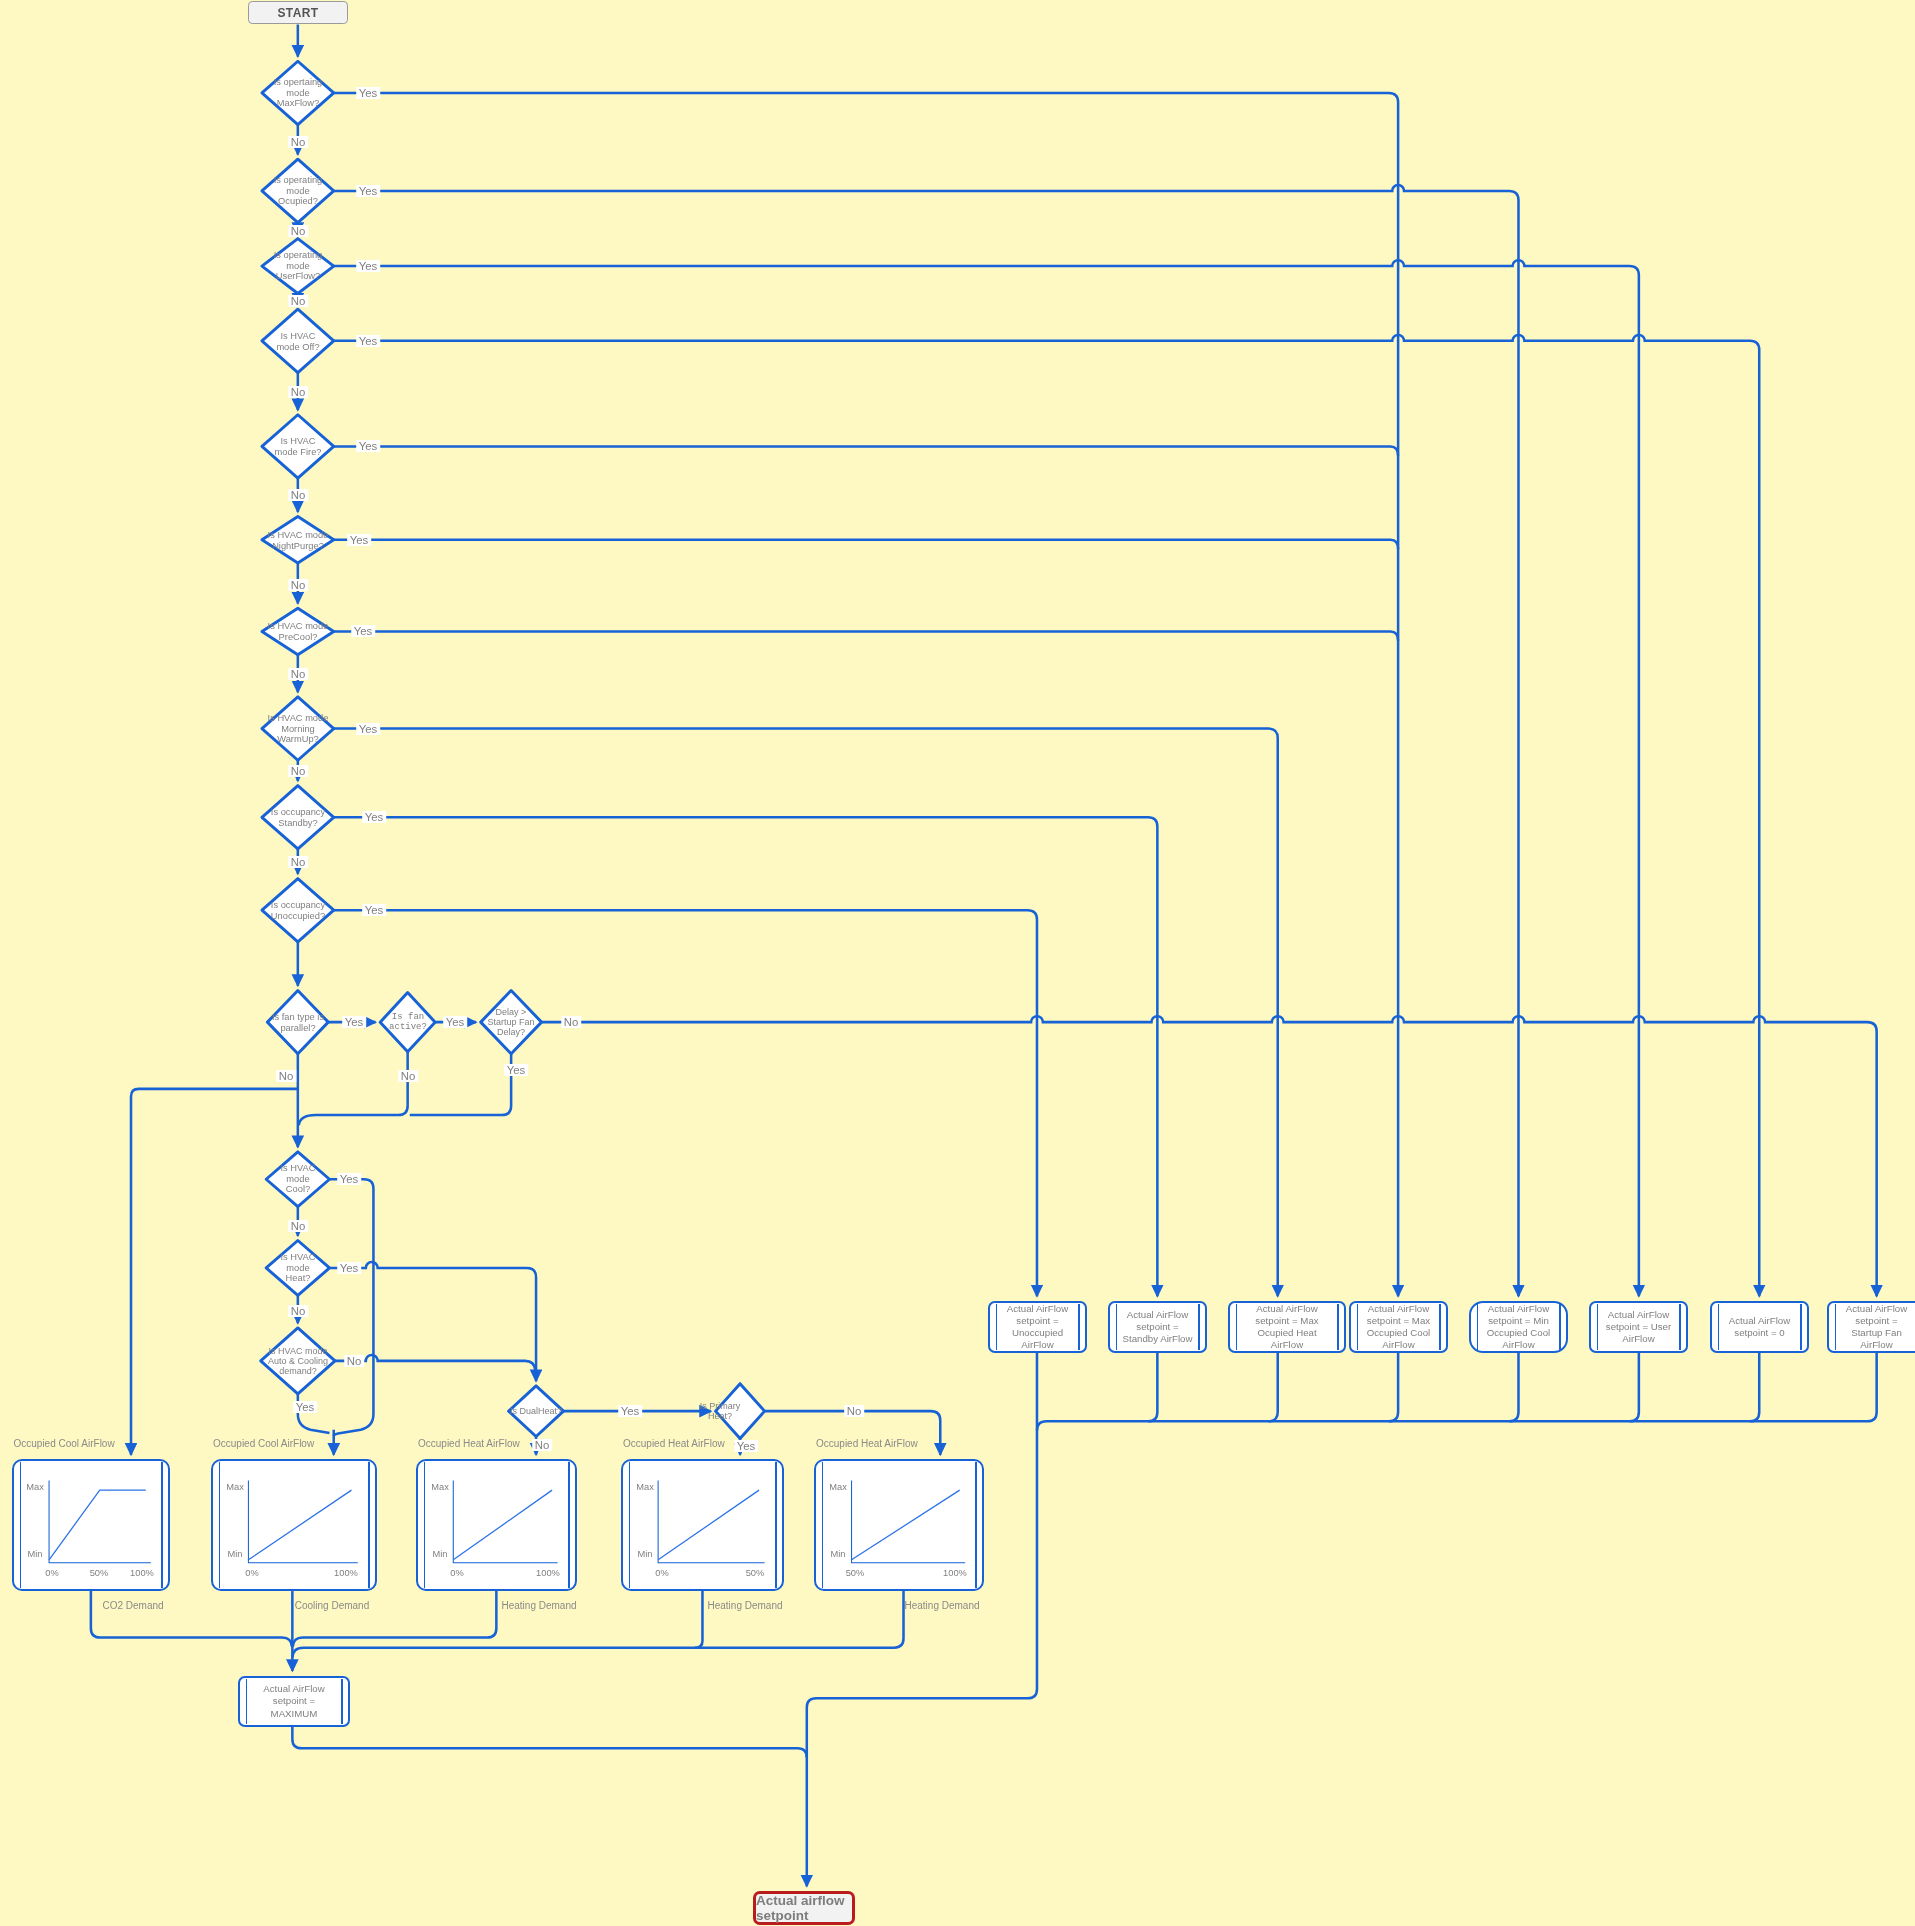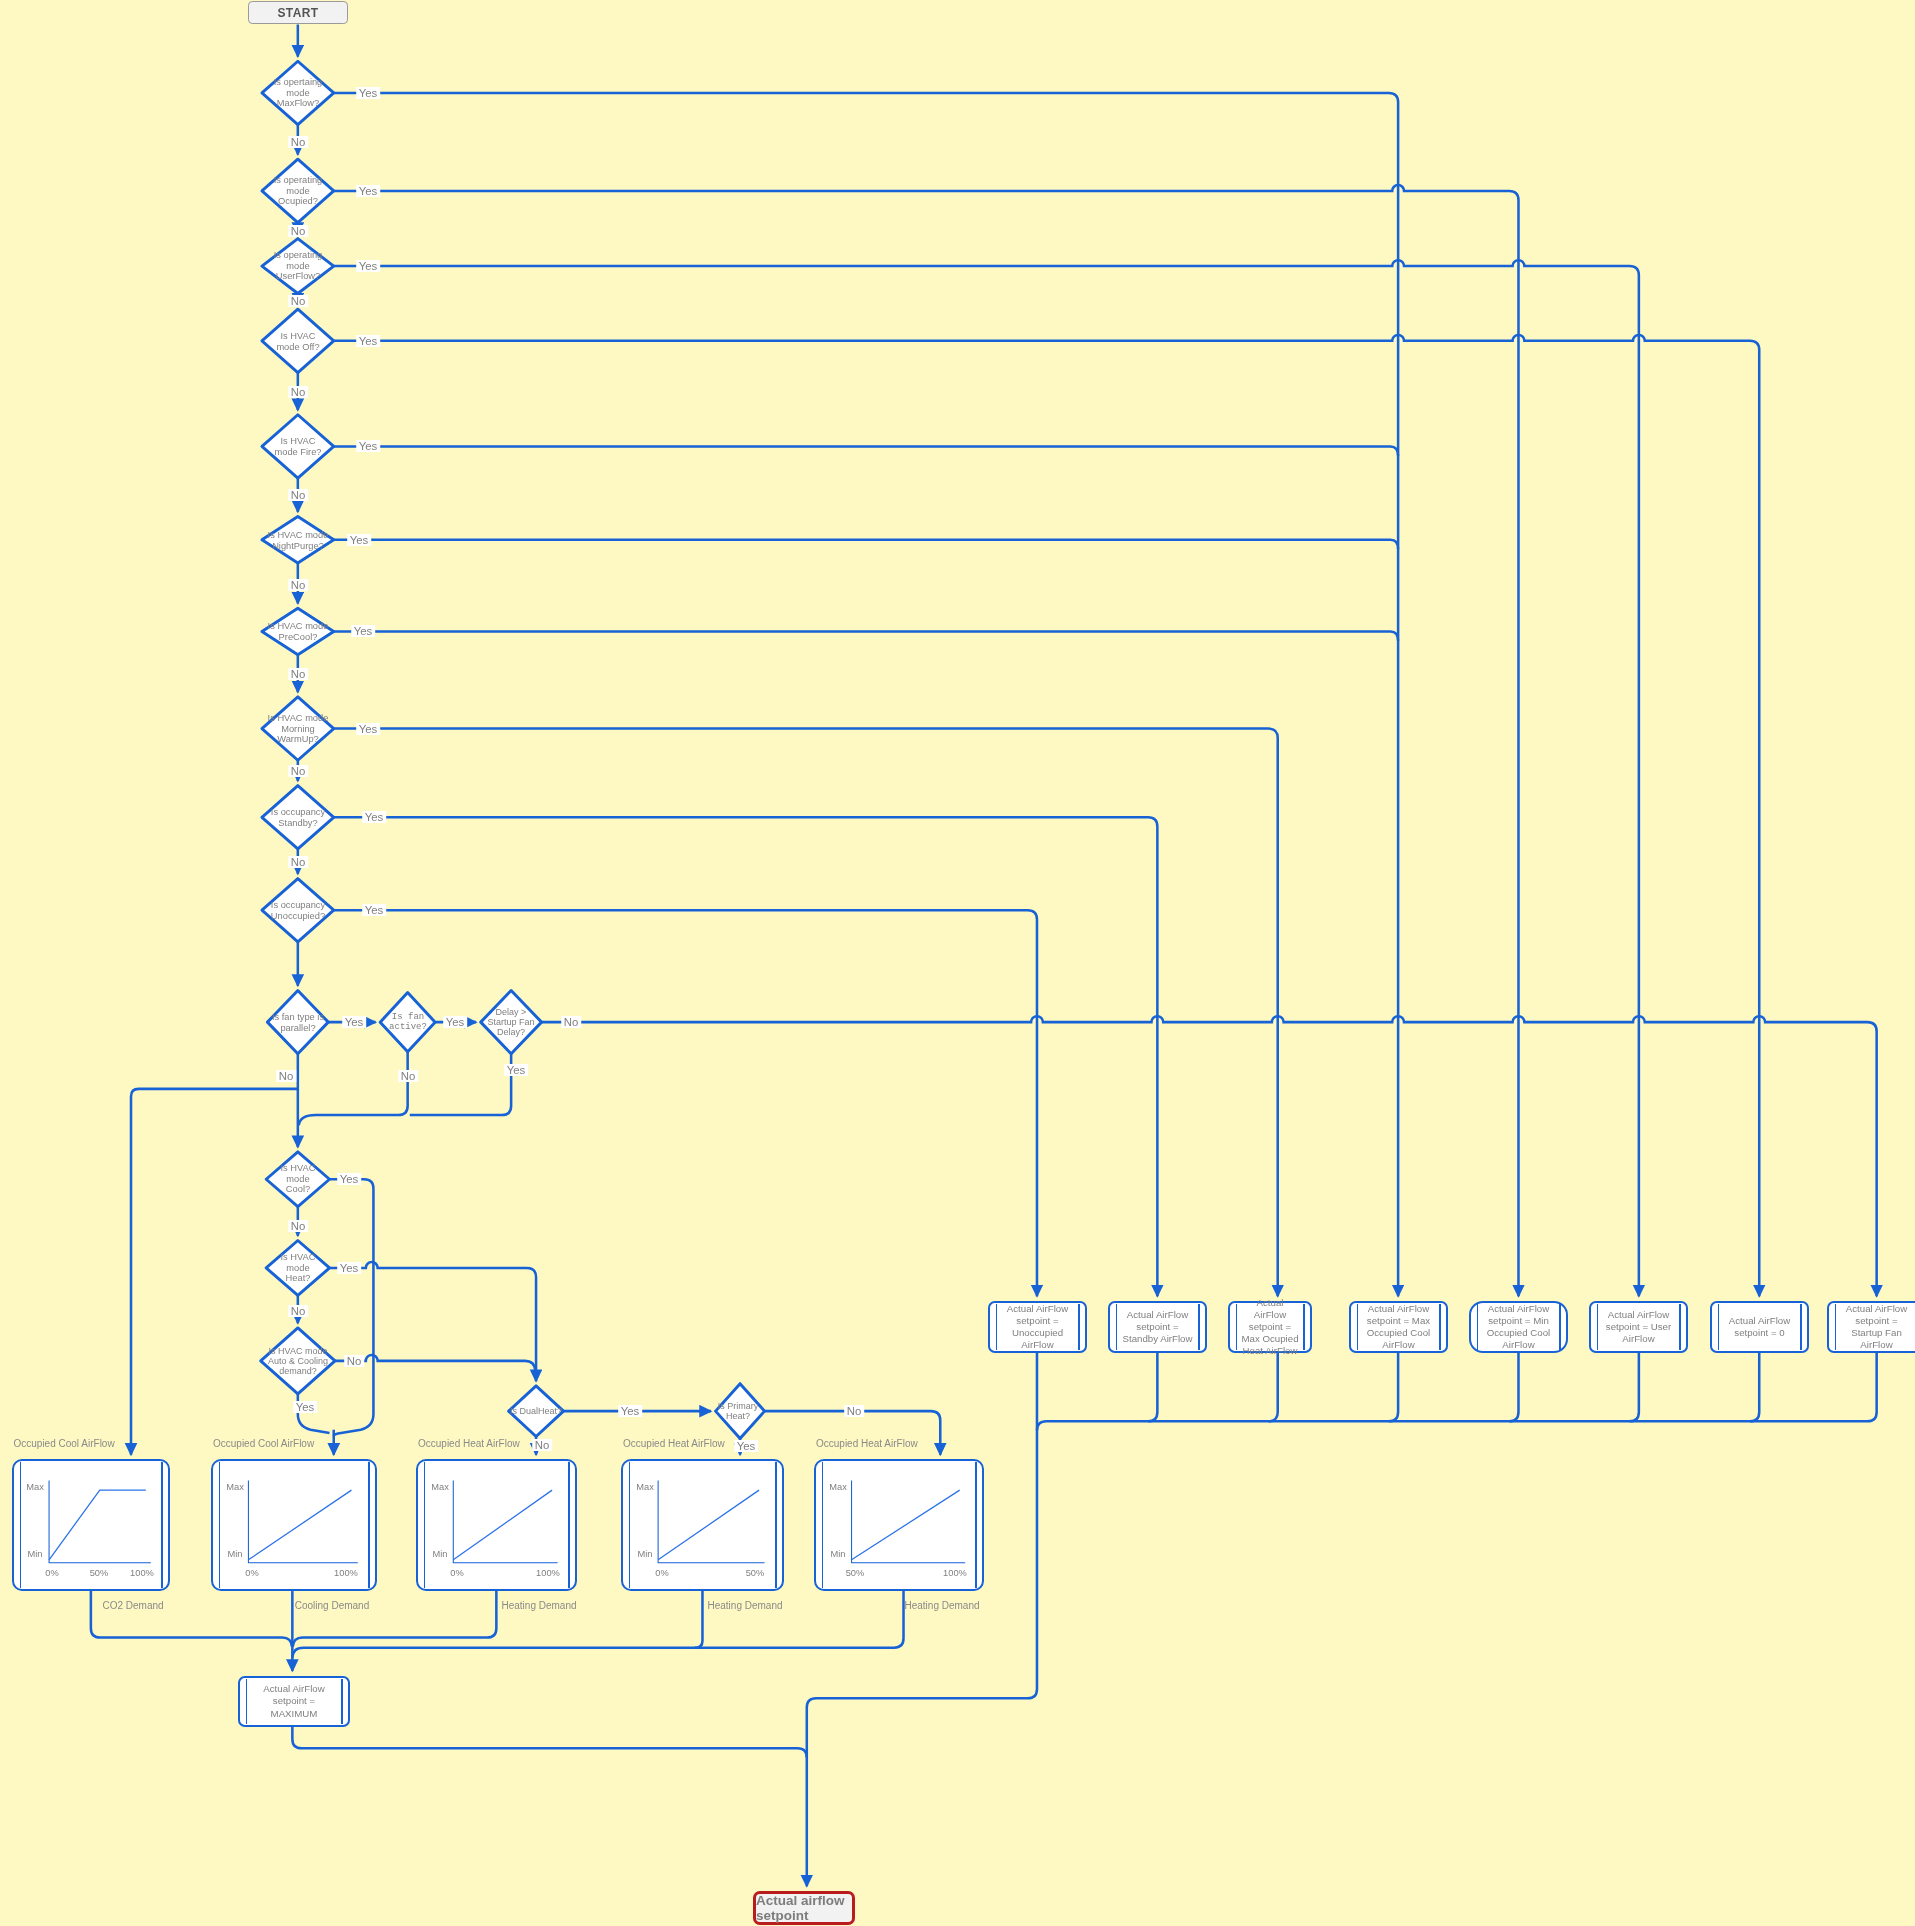--- a/index.html
+++ b/index.html
@@ -43,21 +43,21 @@
   <div class="pbox" style="left:988px;top:1301px;width:99px;height:52px;">
     <span class="bar l"></span>
       <span class="bar r"></span>
     <span class="txt">Actual AirFlow setpoint = Unoccupied AirFlow</span>
     </div>
   <div class="pbox" style="left:1108px;top:1301px;width:99px;height:52px;">
     <span class="bar l"></span>
       <span class="bar r"></span>
     <span class="txt">Actual AirFlow setpoint = Standby AirFlow</span>
     </div>
-  <div class="pbox" style="left:1228px;top:1301px;width:84px;height:52px;">
+  <div class="pbox" style="left:1228px;top:1301px;width:118px;height:52px;">
     <span class="bar l"></span>
       <span class="bar r"></span>
     <span class="txt">Actual AirFlow setpoint = Max Ocupied Heat AirFlow</span>
     </div>
   <div class="pbox" style="left:1349px;top:1301px;width:99px;height:52px;">
     <span class="bar l"></span>
       <span class="bar r"></span>
     <span class="txt">Actual AirFlow setpoint = Max Occupied Cool AirFlow</span>
     </div>
   <div class="pbox" style="left:1469px;top:1301px;width:99px;height:52px;border-radius:14px;">
@@ -229,21 +229,21 @@
   <div class="dtext" style="left:298px;top:729px;width:61px;">Is HVAC mode Morning WarmUp?</div>
   <div class="dtext" style="left:298px;top:817px;width:61px;">Is occupancy Standby?</div>
   <div class="dtext" style="left:298px;top:910px;width:61px;">Is occupancy Unoccupied?</div>
   <div class="dtext" style="left:298px;top:1022px;width:57px;">Is fan type is parallel?</div>
   <div class="dtext" style="left:408px;top:1022px;width:63px;font-size:9px;font-family:Liberation Mono, monospace;">Is fan active?</div>
   <div class="dtext" style="left:511px;top:1022px;width:53px;font-size:9px;">Delay &gt; Startup Fan Delay?</div>
   <div class="dtext" style="left:298px;top:1179px;width:46px;">Is HVAC mode Cool?</div>
   <div class="dtext" style="left:298px;top:1268px;width:46px;">Is HVAC mode Heat?</div>
   <div class="dtext" style="left:298px;top:1361px;width:68px;font-size:9px;">Is HVAC mode Auto &amp; Cooling demand?</div>
   <div class="dtext" style="left:536px;top:1411px;width:55px;font-size:9px;">Is DualHeat?</div>
-  <div class="dtext" style="left:738px;top:1411px;width:52px;font-size:9px;">Is Primary Heat?</div>
+  <div class="dtext" style="left:720px;top:1411px;width:52px;font-size:9px;">Is Primary Heat?</div>
 
   <div class="lbl" style="left:368px;top:93px;">Yes</div>
   <div class="lbl" style="left:298px;top:142px;">No</div>
   <div class="lbl" style="left:368px;top:191px;">Yes</div>
   <div class="lbl" style="left:298px;top:231px;">No</div>
   <div class="lbl" style="left:368px;top:266px;">Yes</div>
   <div class="lbl" style="left:298px;top:301px;">No</div>
   <div class="lbl" style="left:368px;top:341px;">Yes</div>
   <div class="lbl" style="left:298px;top:392px;">No</div>
   <div class="lbl" style="left:368px;top:446px;">Yes</div>

